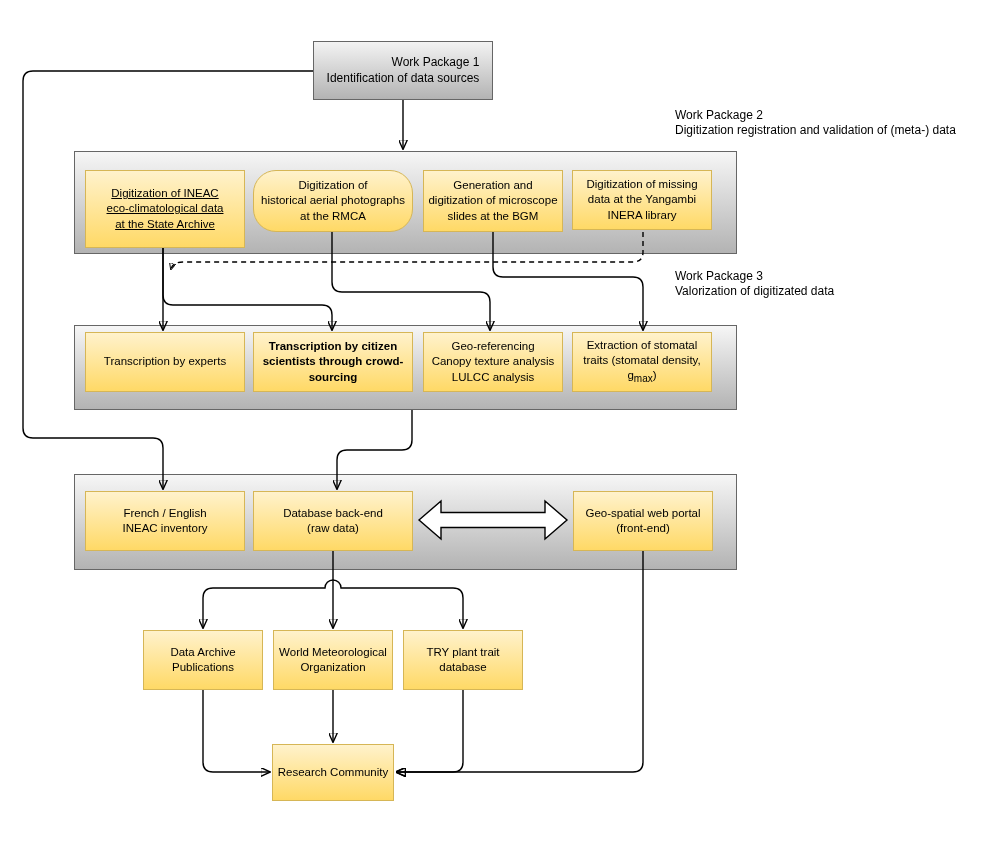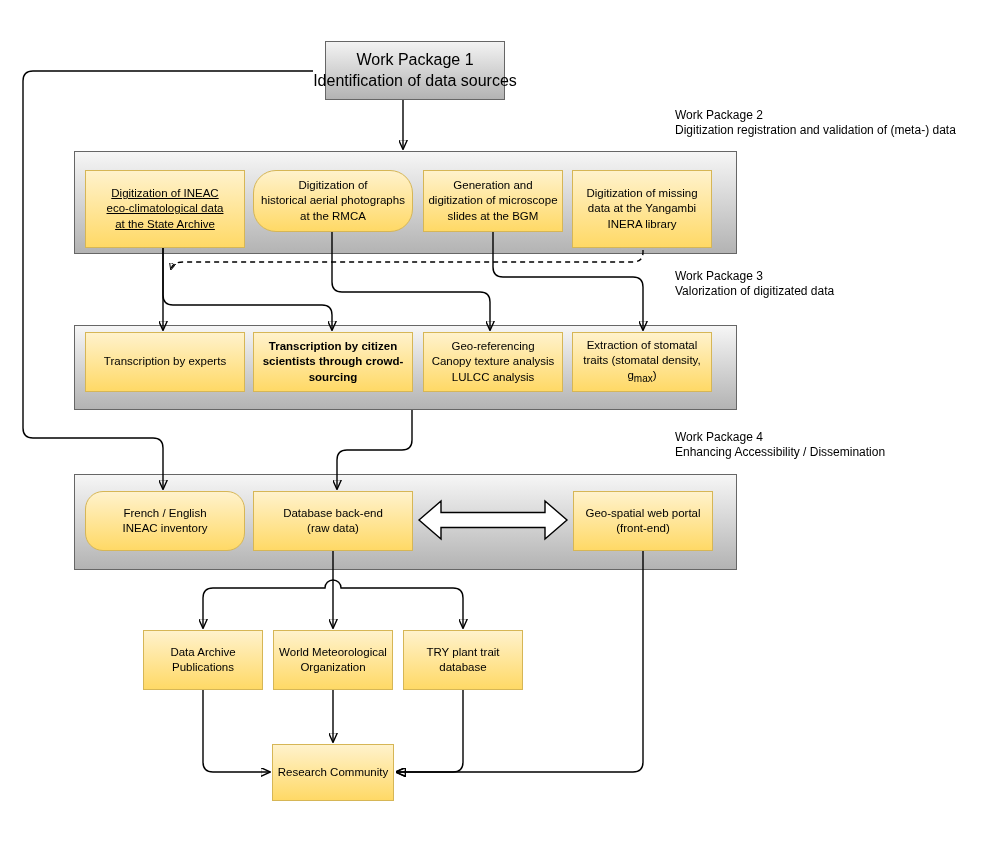--- a/index.html
+++ b/index.html
@@ -11,21 +11,21 @@
   .wpbox{ 
     position:absolute;box-sizing:border-box;
     background:linear-gradient(#f6f6f6,#b3b3b3);
     border:1px solid #666666;
   }
   .graybox{
     position:absolute;box-sizing:border-box;
     background:linear-gradient(#f3f3f3,#b3b3b3);
     border:1px solid #666666;
     display:flex;align-items:center;justify-content:center;
-    font-size:16px;line-height:1.3;text-align:center;white-space:pre;margin-left:12px;
+    font-size:12px;line-height:1.3;text-align:right;white-space:pre;
   }
   .ybox{
     position:absolute;box-sizing:border-box;
     background:linear-gradient(#FFF2CC,#FFD966);
     border:1px solid #D6B656;
     display:flex;align-items:center;justify-content:center;
     font-size:11.5px;line-height:1.32;text-align:center;white-space:pre;
   }
   .ybox sub{font-size:10px;}
   .wplabel{
@@ -88,39 +88,37 @@
 
   <div class="graybox" style="left:313px;top:41px;width:180px;height:59px;">
     <span>Work Package 1
 Identification of data sources</span>
   </div>
 
   <div class="wplabel" style="left:675px;top:108px;">Work Package 2
 Digitization registration and validation of (meta-) data</div>
   <div class="wplabel" style="left:675px;top:269px;">Work Package 3
 Valorization of digitizated data</div>
-  <div class="wplabel" style="left:675px;top:430px;">Work Package 4
-Enhancing Accessibility / Dissemination</div>
 
   <div class="ybox" style="left:85px;top:170px;width:160px;height:78px;text-decoration:underline;">
     <span>Digitization of INEAC
 eco-climatological data
 at the State Archive</span>
   </div>
   <div class="ybox" style="left:253px;top:170px;width:160px;height:62px;border-radius:23px;">
     <span>Digitization of
 historical aerial photographs
 at the RMCA</span>
   </div>
   <div class="ybox" style="left:423px;top:170px;width:140px;height:62px;">
     <span>Generation and
 digitization of microscope
 slides at the BGM</span>
   </div>
-  <div class="ybox" style="left:572px;top:170px;width:140px;height:78px;">
+  <div class="ybox" style="left:572px;top:170px;width:140px;height:60px;">
     <span>Digitization of missing
 data at the Yangambi
 INERA library</span>
   </div>
 
   <div class="ybox" style="left:85px;top:332px;width:160px;height:60px;align-items:center;">
     <span>Transcription by experts</span>
   </div>
   <div class="ybox" style="left:253px;top:332px;width:160px;height:60px;font-weight:bold;">
     <span>Transcription by citizen
@@ -131,21 +129,21 @@
     <span>Geo-referencing
 Canopy texture analysis
 LULCC analysis</span>
   </div>
   <div class="ybox" style="left:572px;top:332px;width:140px;height:60px;">
     <span><span>Extraction of stomatal
 traits (stomatal density,
 g</span><sub>max</sub><span>)</span></span>
   </div>
 
-  <div class="ybox" style="left:85px;top:491px;width:160px;height:60px;border-radius:18px;">
+  <div class="ybox" style="left:85px;top:491px;width:160px;height:60px;">
     <span>French / English
 INEAC inventory</span>
   </div>
   <div class="ybox" style="left:253px;top:491px;width:160px;height:60px;">
     <span>Database back-end
 (raw data)</span>
   </div>
   <div class="ybox" style="left:573px;top:491px;width:140px;height:60px;">
     <span>Geo-spatial web portal
 (front-end)</span>

